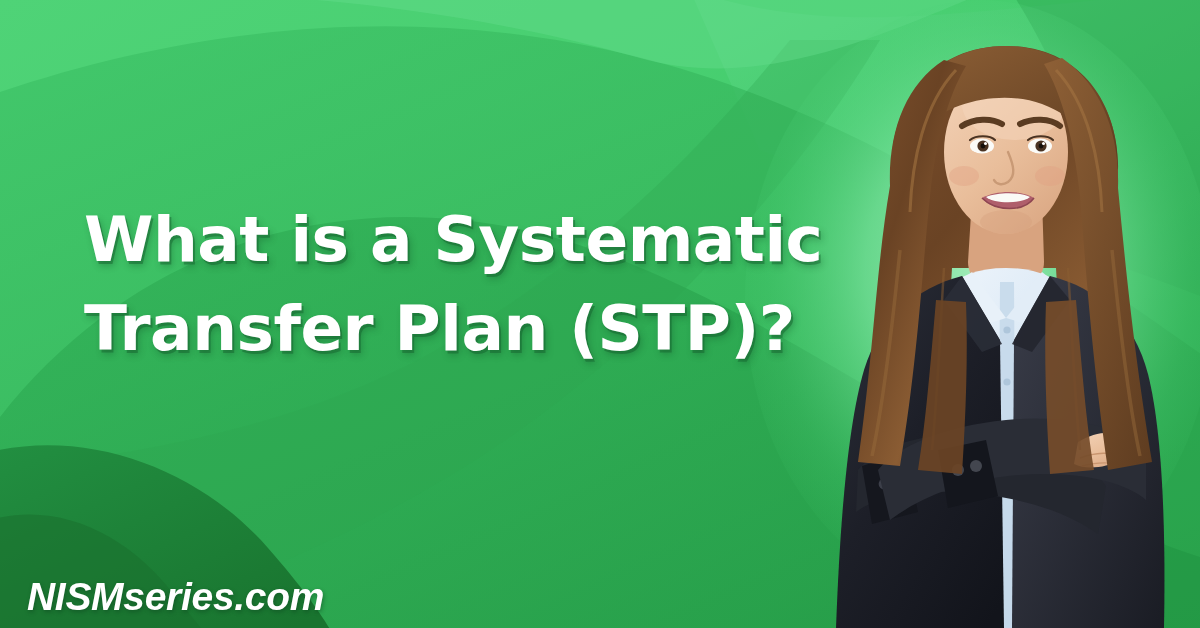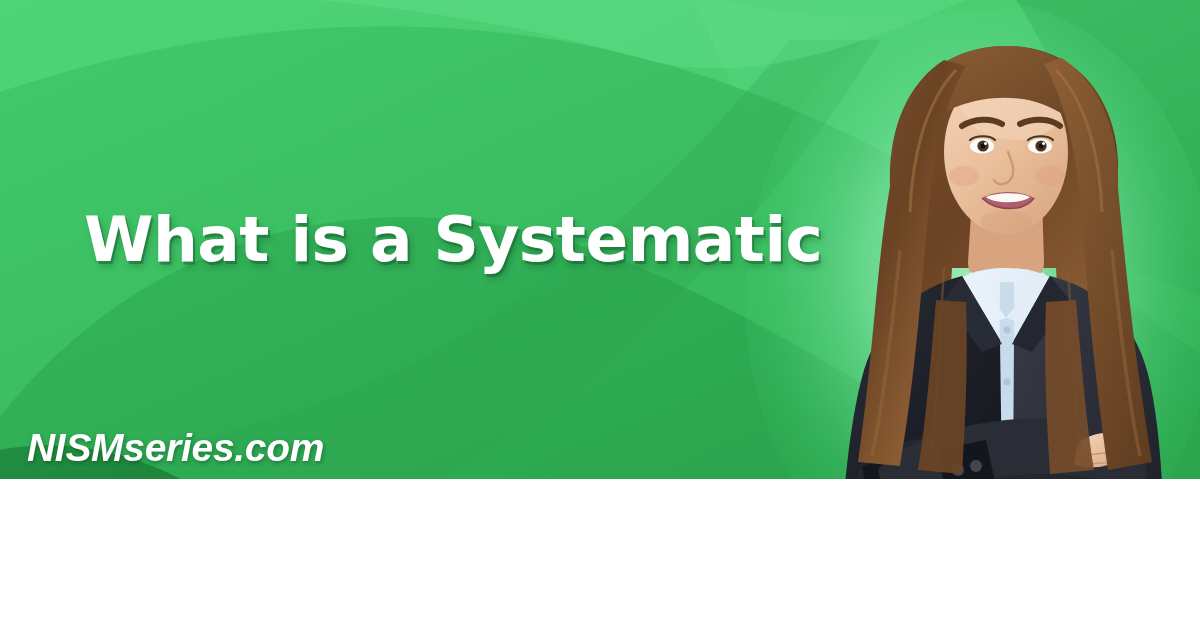--- a/index.html
+++ b/index.html
@@ -5,21 +5,21 @@
 <style>
   * { margin:0; padding:0; box-sizing:border-box; }
   html, body {
     width:1200px; height:628px;
     background:#ffffff;
     font-family:"Liberation Sans", sans-serif;
     overflow:hidden;
   }
   #banner {
     position:relative;
-    width:1200px; height:479px;
+    width:1200px; height:628px;
     overflow:hidden;
     background:#14532d;
   }
   #bg-svg, #person-svg {
     position:absolute; inset:0;
     width:1200px; height:628px;
     display:block;
   }
   #person-svg { z-index:3; }
 
@@ -279,17 +279,18 @@
       <path d="M 944,268 C 940,330 938,390 932,450" stroke="#8A5E32" stroke-width="2.5" fill="none" opacity="0.5"></path>
       <path d="M 1068,268 C 1072,330 1074,390 1080,450" stroke="#8A5E32" stroke-width="2.5" fill="none" opacity="0.5"></path>
 
       <path d="M 936,300 C 930,370 926,420 918,470 L 962,474 C 966,412 968,356 966,302 Z" fill="#6B4425" opacity="0.92"></path>
       <path d="M 1076,300 C 1082,370 1086,420 1094,470 L 1050,474 C 1046,412 1044,356 1046,302 Z" fill="#754C2A" opacity="0.92"></path>
     </g>
   </svg>
 
   <h1 id="headline">
     <span class="line l1">What is a Systematic</span>
+    <span class="line l2">Transfer Plan (STP)?</span>
   </h1>
 
   <div id="logo">NISMseries.com</div>
 
 </div>
 
 </body></html>

